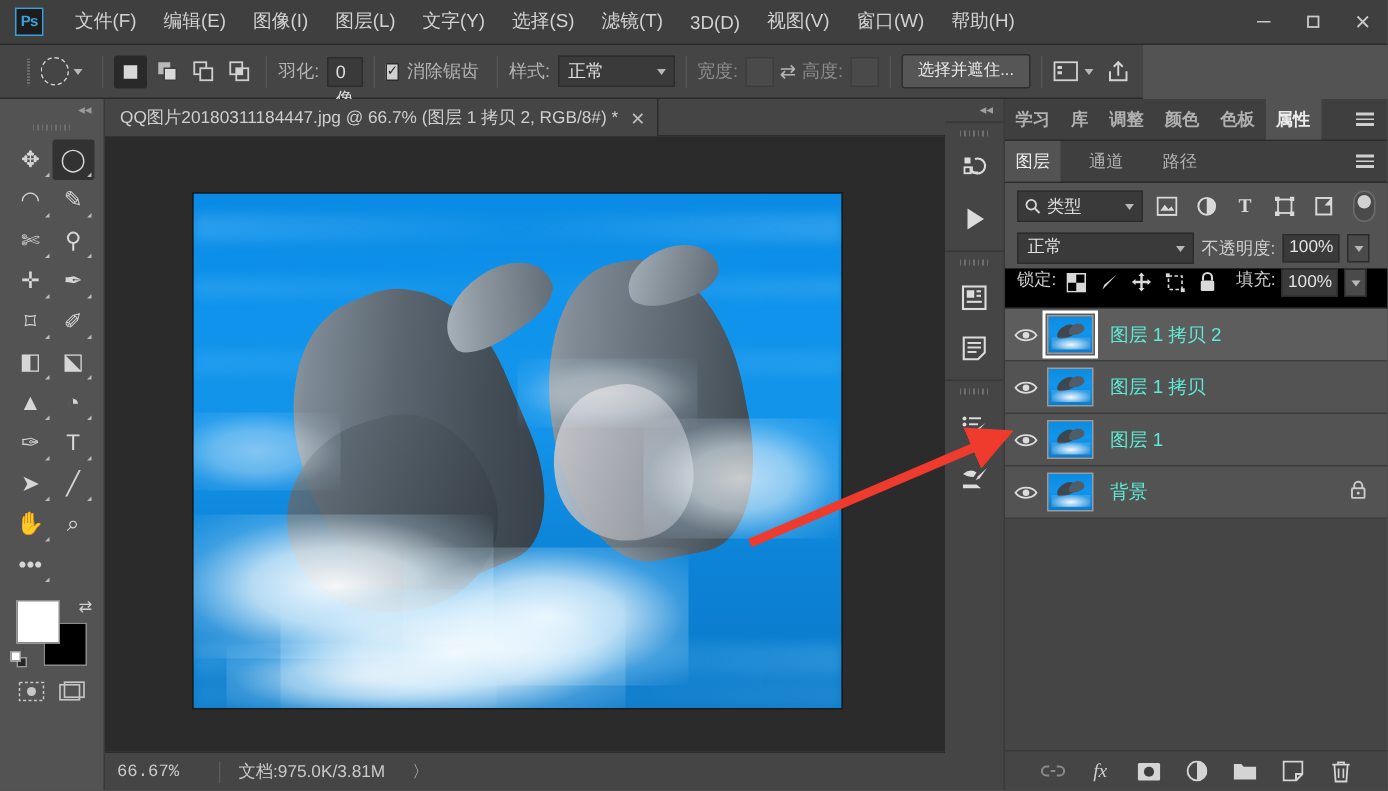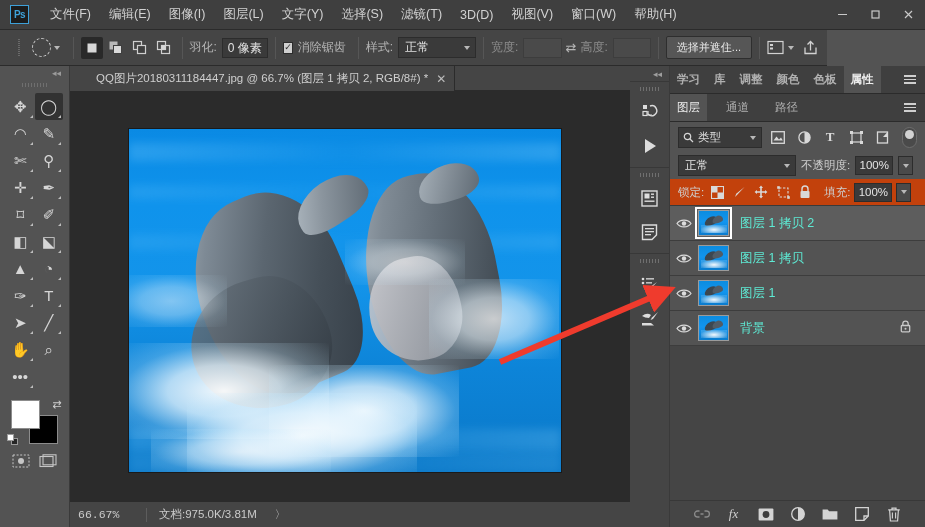--- a/index.html
+++ b/index.html
@@ -29,21 +29,21 @@
   }
   .win-btns { margin-left: auto; display: flex; height: 30px; }
   .win-btn {
     width: 33px; height: 30px; display: flex; align-items: center;
     justify-content: center; color: #c9c9c9; font-size: 13px;
   }
   .win-btn svg { display: block; }
 
   
   .optionsbar {
-    position: absolute; left: 0; top: 30px; width: 827px; height: 36px;
+    position: absolute; left: 0; top: 30px; width: 762px; height: 36px;
     background: #454545; border-bottom: 1px solid #2b2b2b;
     display: flex; align-items: center; padding-left: 16px;
   }
   .opt-grip { width: 8px; height: 22px; position: relative; margin-right: 4px; }
   .opt-grip::before {
     content: ""; position: absolute; left: 2px; top: 2px; width: 2px; height: 18px;
     background: repeating-linear-gradient(to bottom,#6a6a6a 0 1px,transparent 1px 2px);
   }
   .tool-preview {
     display: flex; align-items: center; gap: 3px; padding: 0 6px;
@@ -123,21 +123,21 @@
   .qm-row { display: flex; justify-content: space-around; margin-top: 6px; padding: 0 8px; }
   .qm-btn { width: 22px; height: 17px; display: flex; align-items: center; justify-content: center; }
 
   
   .doctabs {
     position: absolute; left: 70px; top: 66px; width: 560px; height: 25px;
     background: #454545; border-bottom: 1px solid #2b2b2b; display: flex;
   }
   .doctab {
     background: #454545; height: 25px; display: flex; align-items: center;
-    padding: 0 8px 0 26px; gap: 8px; border-right: 1px solid #2b2b2b;
+    padding: 0 8px 0 10px; gap: 8px; border-right: 1px solid #2b2b2b;
     color: #cfcfcf; font-size: 11.5px; white-space: nowrap; text-align: right;
   }
   .doctab .closex { color: #bcbcbc; font-size: 12px; line-height: 1; }
 
   
   .canvasarea {
     position: absolute; left: 70px; top: 91px; width: 560px; height: 410px;
     background: #2b2b2b; overflow: hidden;
   }
   .doc-img {
@@ -242,22 +242,22 @@
   .lbl { color: #cecece; font-size: 11.5px; white-space: nowrap; }
   .numfield {
     background: #3a3a3a; border: 1px solid #2c2c2c; color: #e3e3e3; font-size: 11.5px;
     height: 19px; line-height: 17px; width: 38px; text-align: center;
   }
   .stepcaret {
     width: 15px; height: 19px; border: 1px solid #2c2c2c; background: #4a4a4a;
     display: flex; align-items: center; justify-content: center;
   }
   .lockrow {
-    height: 27px; display: flex; align-items: center; padding: 0 8px; gap: 4px;
-    background: #c2410c; border-bottom: 1px solid #3a3a3a;
+    height: 27px; display: flex; align-items: flex-start; padding: 0 8px; gap: 4px;
+    background: #000000; border-bottom: 1px solid #3a3a3a;
   }
   .lockico { width: 18px; height: 18px; display: flex; align-items: center;
              justify-content: center; color: #dadada; font-size: 12px; }
 
   
   .layerlist { background: #535353; }
   .layerrow {
     height: 35px; display: flex; align-items: center;
     border-bottom: 1px solid #3d3d3d; position: relative;
   }

